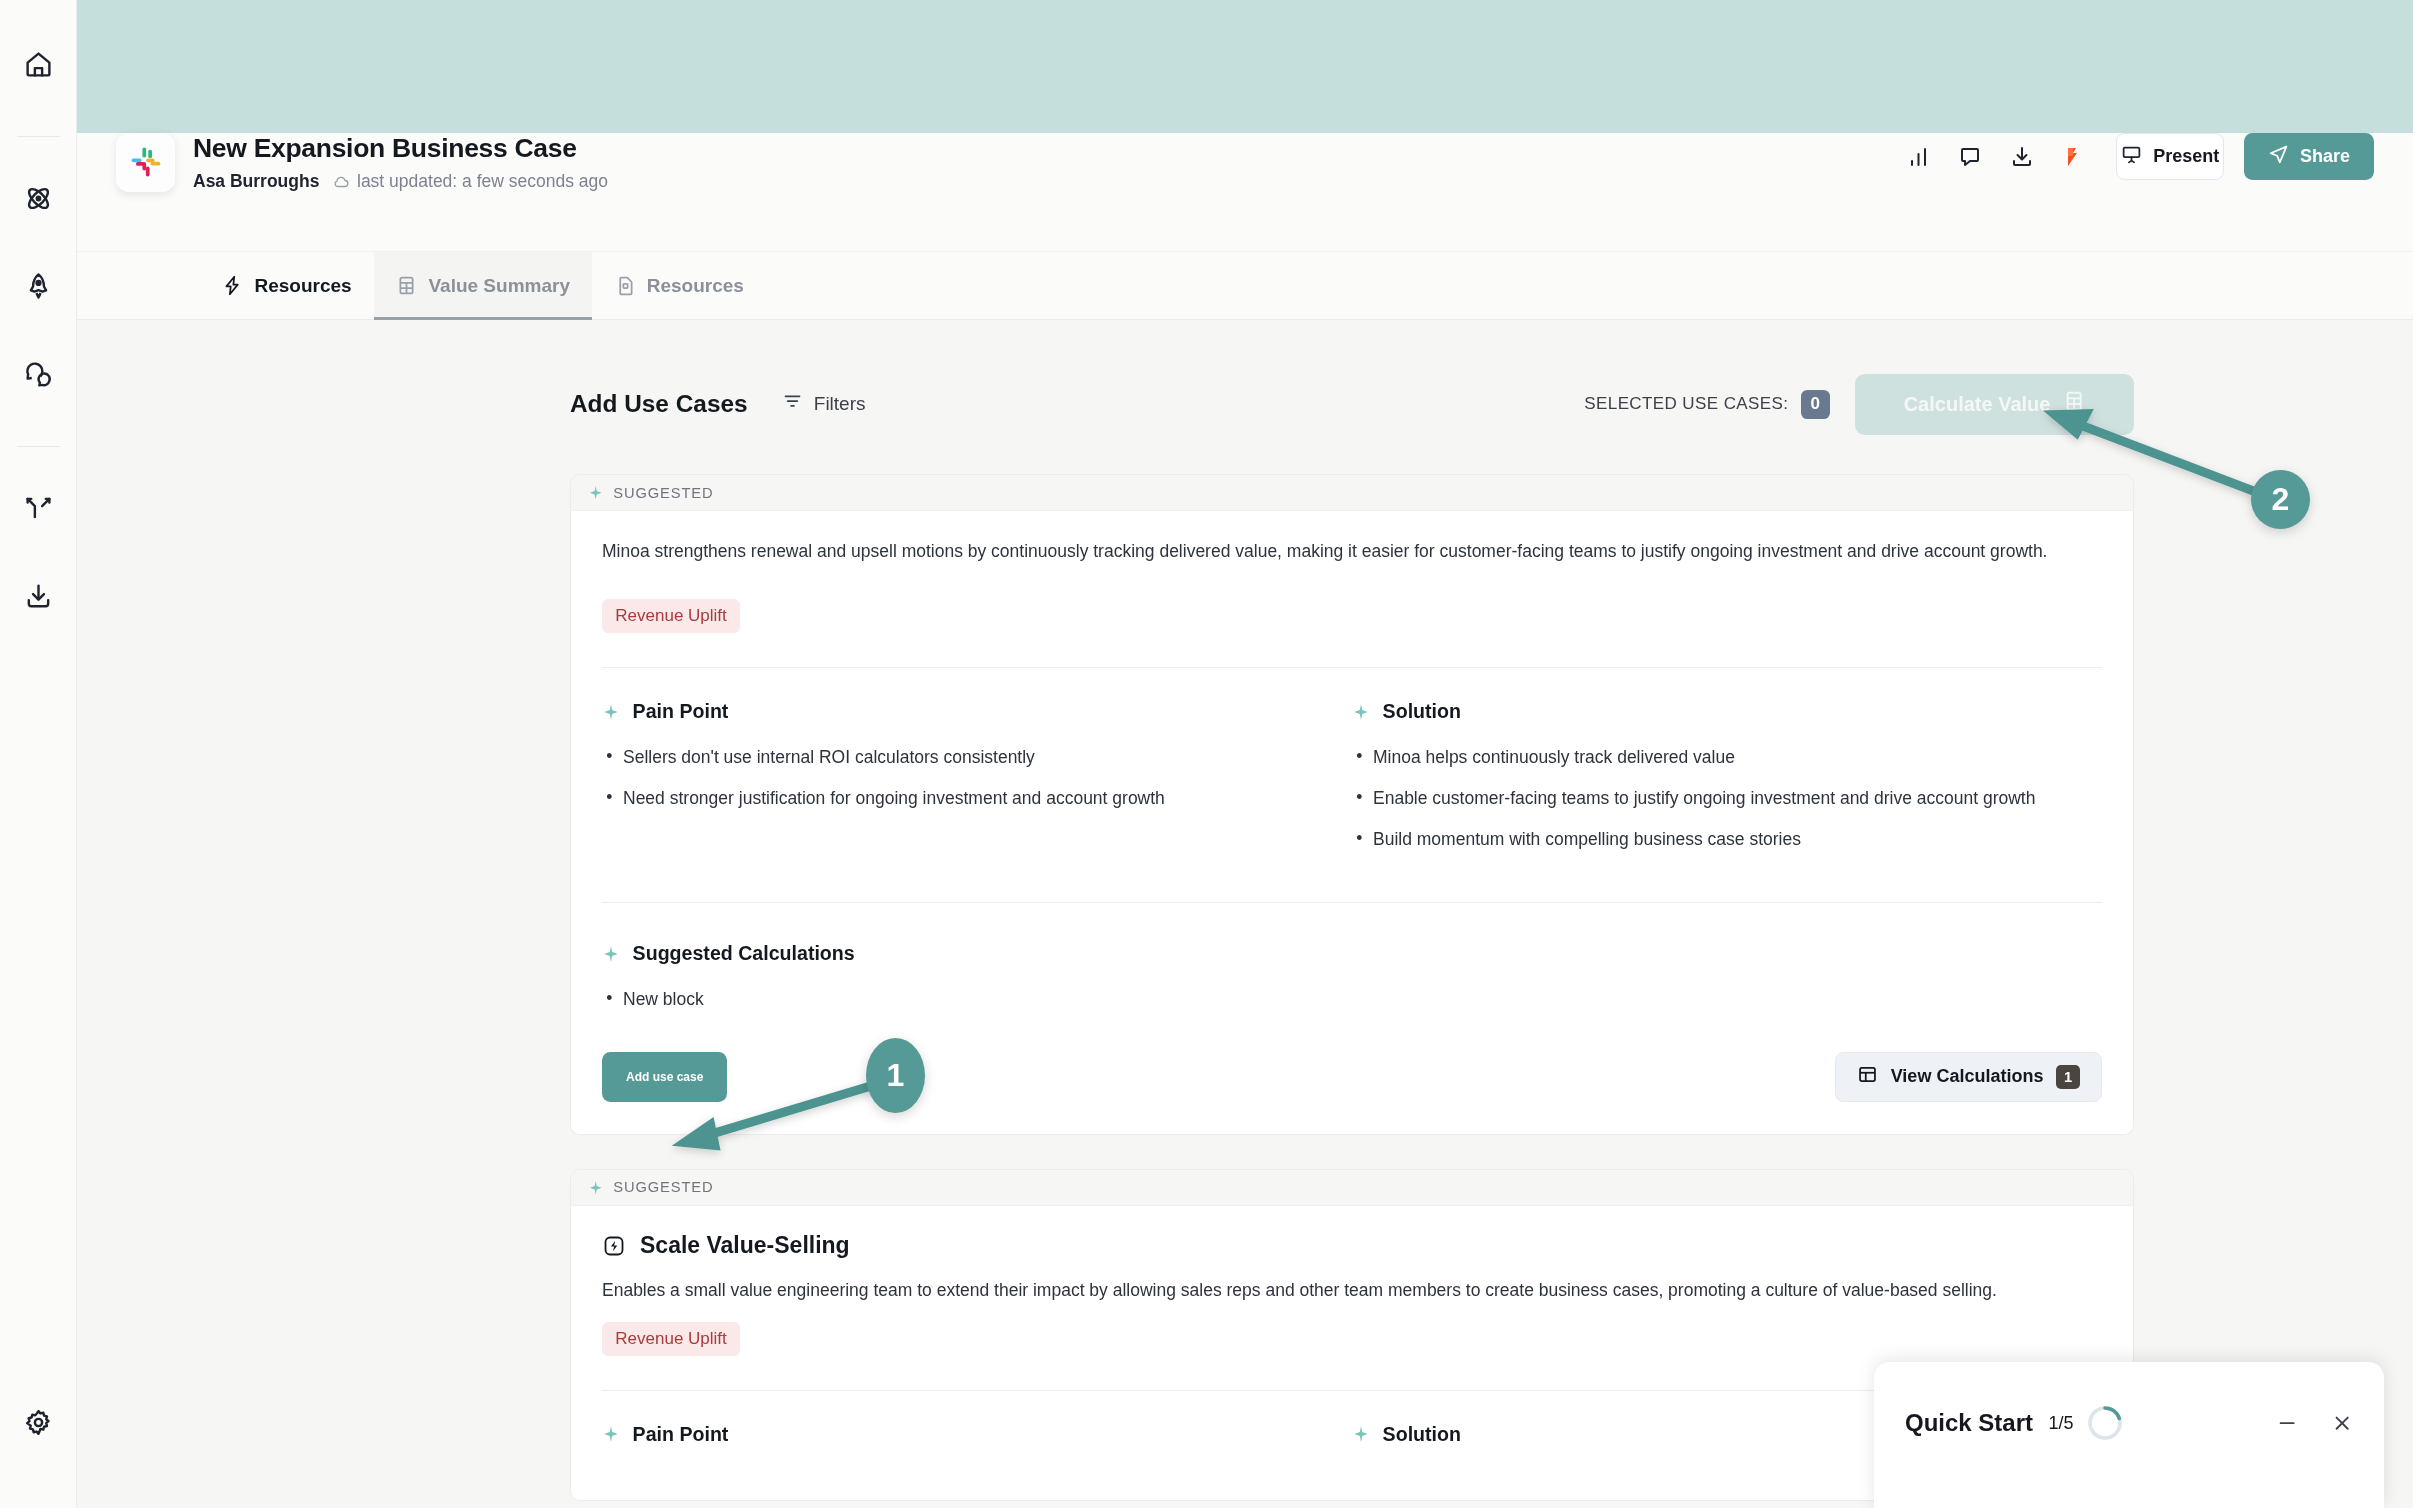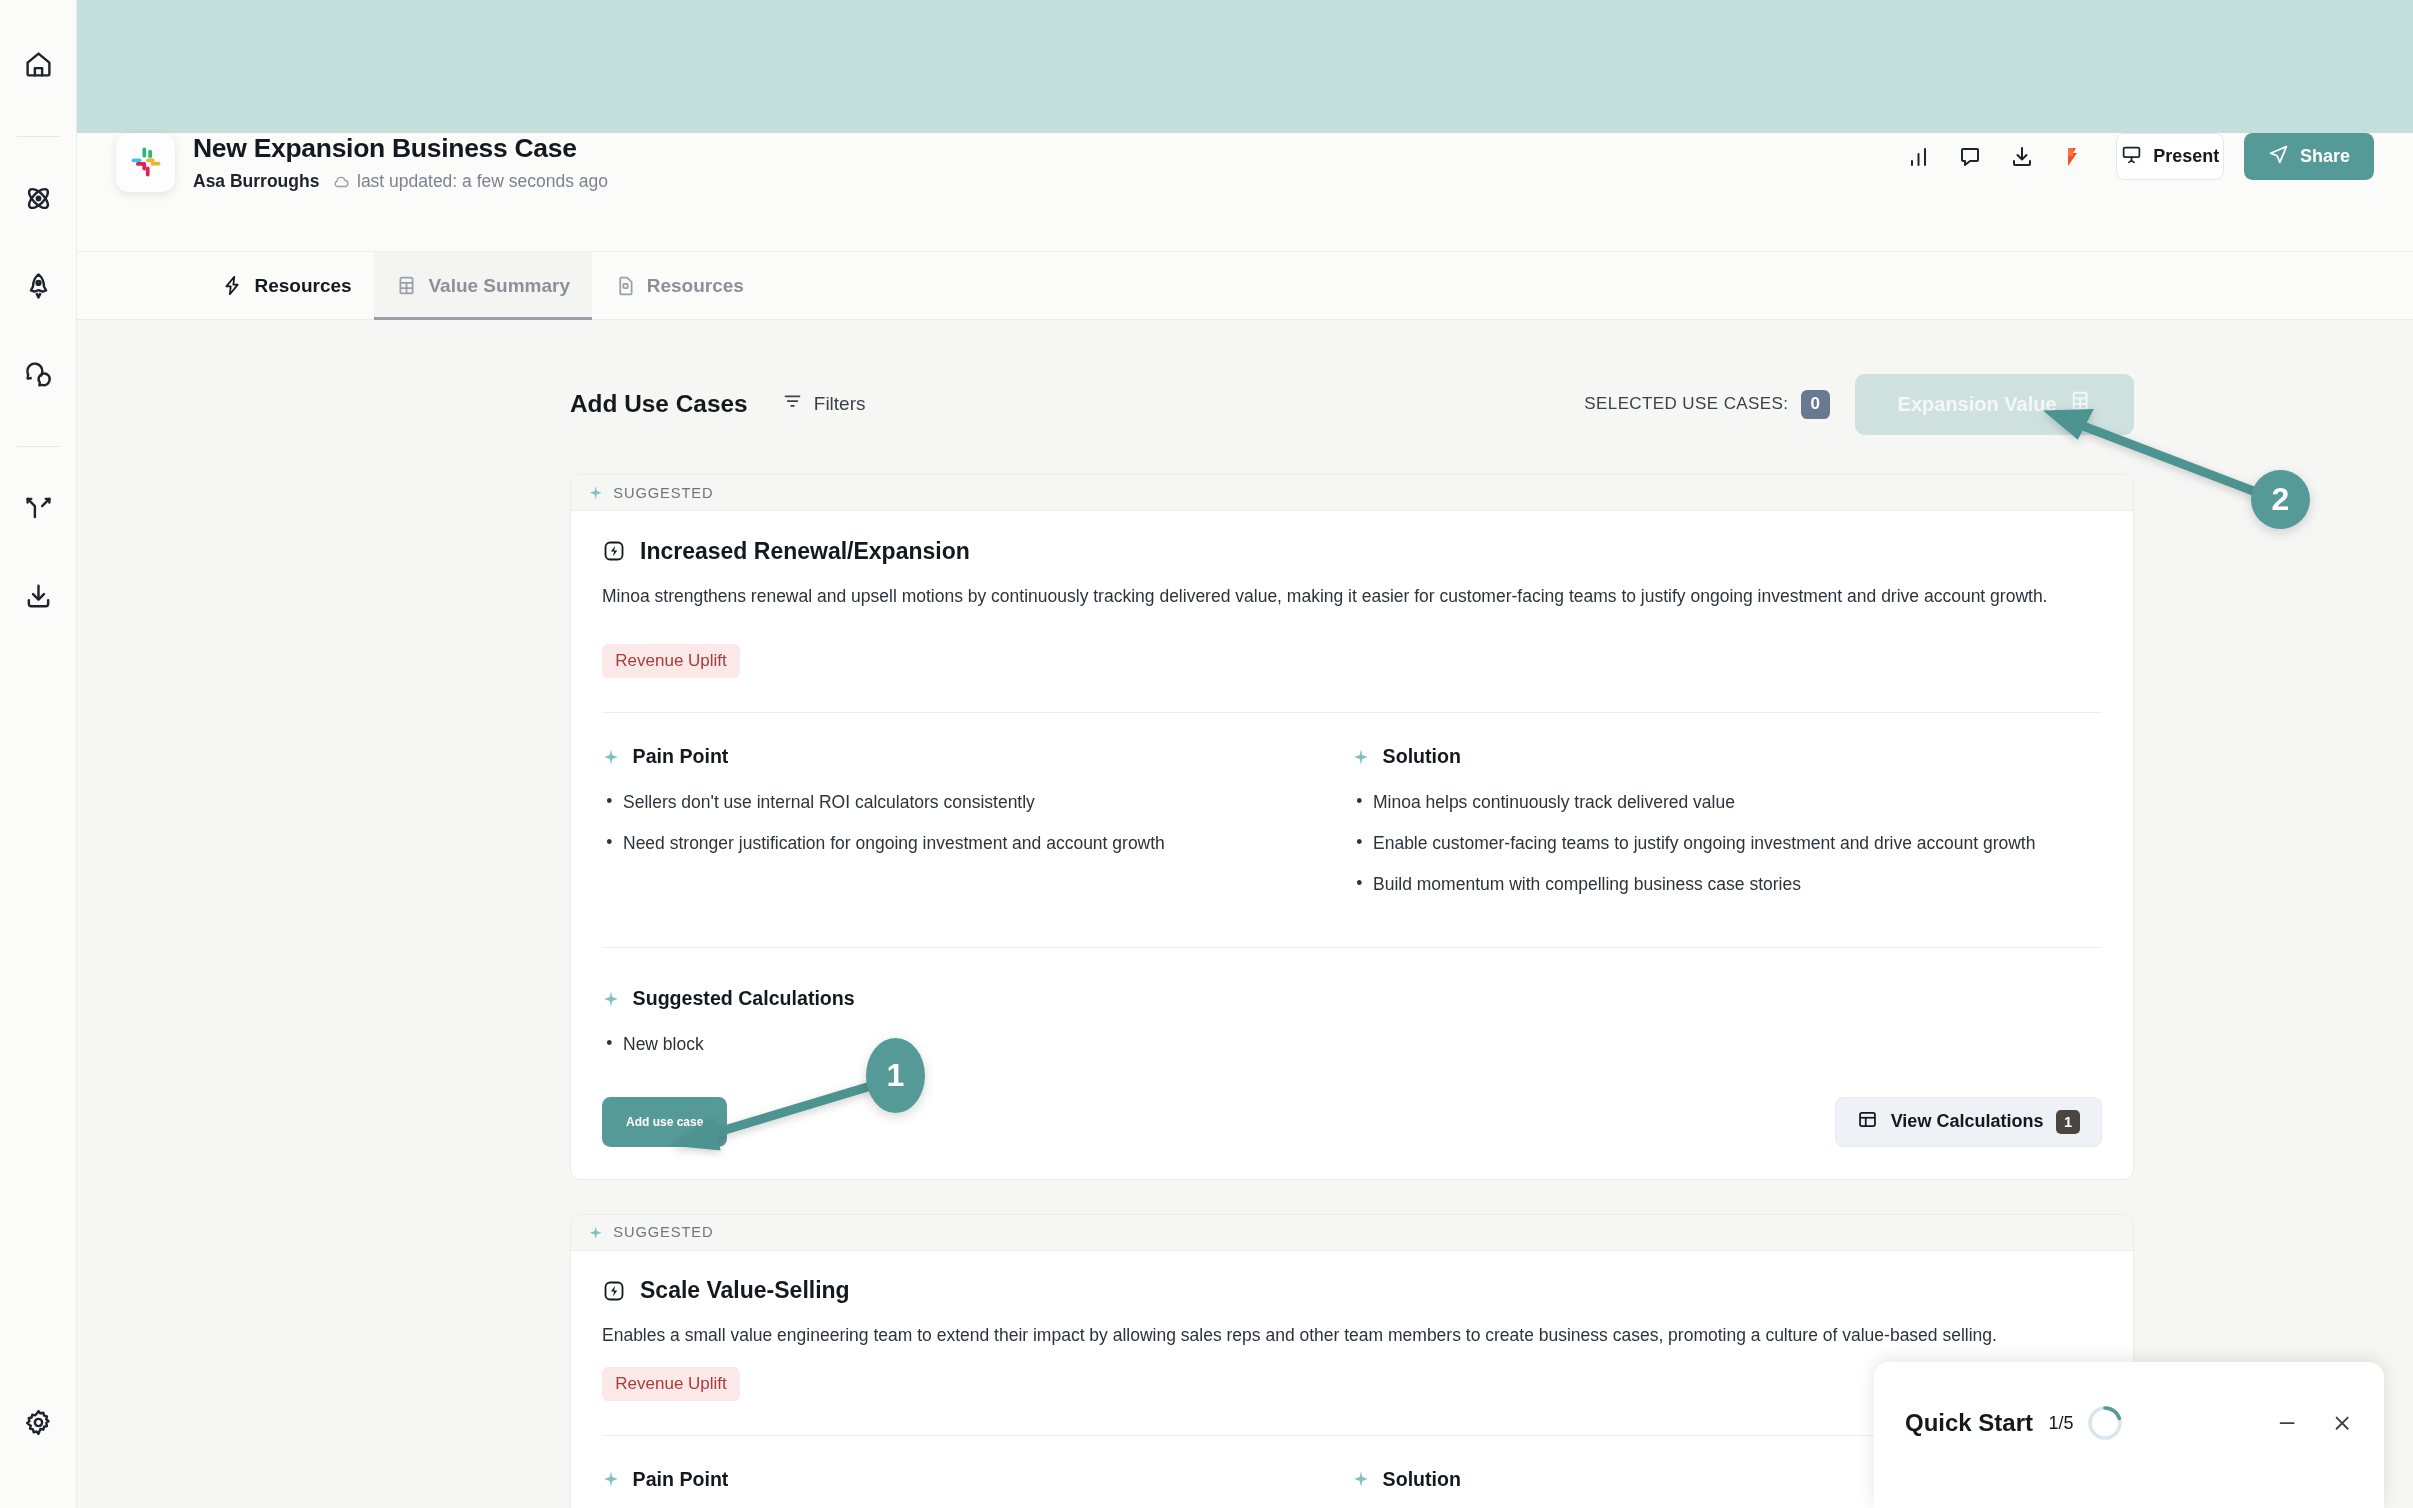--- a/index.html
+++ b/index.html
@@ -431,21 +431,21 @@
               </svg>
             </span>
             <span>Filters</span>
           </div>
           <div class="toolbar-right">
             <div class="selected-label">
               <span>SELECTED USE CASES:</span>
               <span class="count-pill">0</span>
             </div>
             <button class="btn-calc">
-              <span>Expansion Value</span>
+              <span>Calculate Value</span>
               <span>
                 <svg viewBox="0 0 24 24" fill="none" stroke="#f3f8f7" stroke-width="2" stroke-linejoin="round">
                   <rect x="5" y="3" width="14" height="18" rx="2"></rect>
                   <path d="M5 9h14"></path>
                     <path d="M12 9v12"></path>
                     <path d="M5 15h14"></path>
                 </svg>
               </span>
             </button>
           </div>
@@ -454,29 +454,20 @@
         <div class="card">
           <div class="card-ribbon">
             <span class="spark">
               <svg width="15.4" height="15.4" viewBox="0 0 24 24">
                   <path d="M12 1.5 13.6 9.2 21 12l-7.4 2.8L12 22.5 10.4 14.8 3 12l7.4-2.8z" fill="#7cc3bd"></path>
                 </svg>
             </span>
             <span class="ribbon-label">SUGGESTED</span>
           </div>
           <div class="card-body">
-            <div class="uc-title">
-              <span>
-                <svg viewBox="0 0 24 24" fill="none" stroke="#14181f" stroke-width="1.8" stroke-linejoin="round">
-                  <rect x="3.5" y="3.5" width="17" height="17" rx="4.5"></rect>
-                  <path d="M13.2 6.8 8.9 12.4h3.2l-1.1 4.8 4.3-5.6h-3.2z" fill="#14181f" stroke="none"></path>
-                </svg>
-              </span>
-              <span>Increased Renewal/Expansion</span>
-            </div>
             <div class="uc-desc">Minoa strengthens renewal and upsell motions by continuously tracking delivered value, making it easier for customer-facing teams to justify ongoing investment and drive account growth.</div>
             <div class="tag-row">
               <span class="tag">Revenue Uplift</span>
             </div>
             <div class="card-sep"></div>
 
             <div class="two-col">
               <div class="col">
                 <div class="col-head">
                   <span class="spark">

